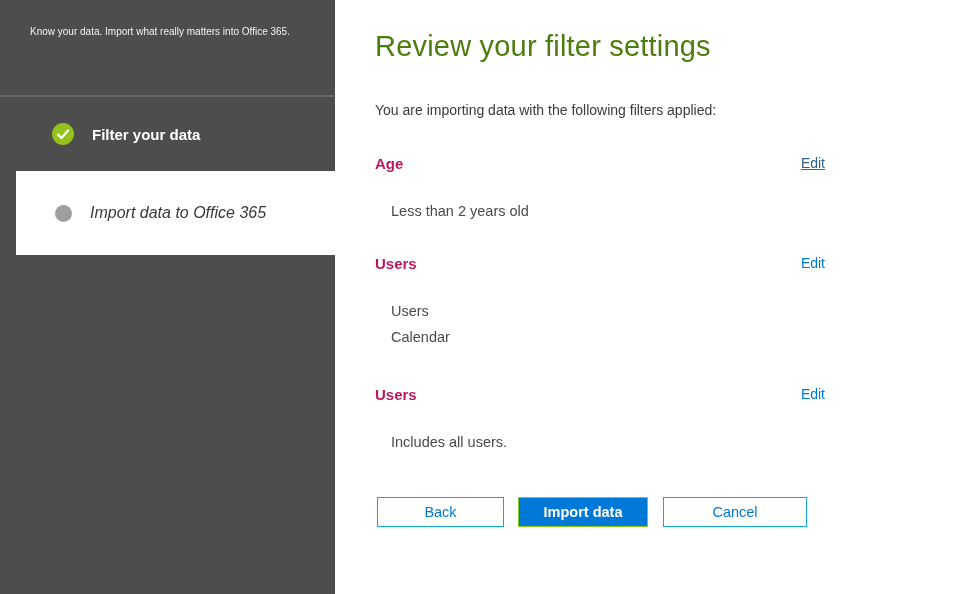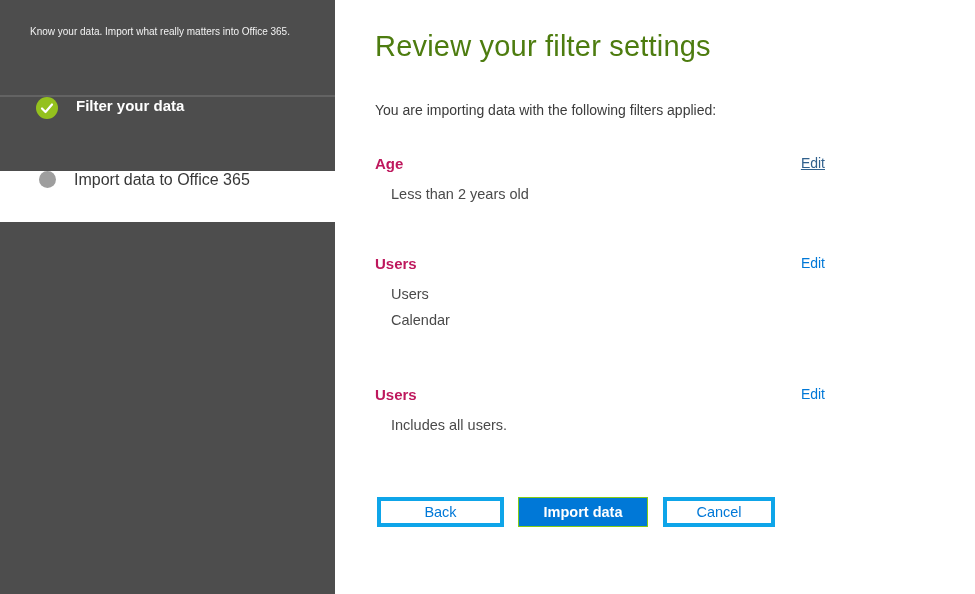--- a/index.html
+++ b/index.html
@@ -30,37 +30,38 @@
     line-height: 25px;
   }
   .sidebar-divider {
     position: absolute;
     left: 0; top: 95px;
     width: 100%; height: 2px;
     background: #636363;
   }
   .step-row {
     position: absolute;
-    left: 0;
+    left: 16px;
     width: 100%;
     display: flex;
-    align-items: flex-start;
+    align-items: center;
     box-sizing: border-box;
     padding-left: 36px;
     cursor: pointer;
   }
   .step-row.completed {
     top: 97px;
     height: 74px;
     background: #4d4d4d;
   }
   .step-row.pending {
     top: 171px;
-    height: 51px;
-    background: #ffffff;
+    height: 84px;
+    background: #ffffff;
+    font-style: italic;
   }
   .step-icon {
     width: 22px; height: 22px;
     flex: 0 0 auto;
     display: block;
   }
   .step-row.pending .step-icon {
     width: 17px; height: 17px;
     margin-left: 3px;
   }
@@ -126,21 +127,21 @@
     font-size: 14px;
     color: #0078d7;
     text-decoration: none;
     cursor: pointer;
   }
   .edit-link.visited {
     color: #30608c;
     text-decoration: underline;
   }
   .filter-values {
-    margin-top: 9px;
+    margin-top: 26px;
     padding-left: 16px;
   }
   .filter-value {
     font-size: 14.5px;
     color: #4a4a4a;
     line-height: 26px;
   }
 
   
   .button-row {
@@ -155,34 +156,34 @@
     font-size: 14.5px;
     display: flex;
     align-items: center;
     justify-content: center;
     cursor: pointer;
     user-select: none;
   }
   .btn-secondary {
     width: 127px;
     background: #ffffff;
-    border: 4px solid #0ea5e9;
+    border: 1px solid #0ea5e9;
     color: #0078d7;
     margin-right: 14px;
   }
   .btn-primary {
     width: 130px;
     background: #0078d7;
     border: 1px solid #84cc16;
     color: #ffffff;
     font-weight: bold;
     margin-right: 15px;
   }
   .btn-cancel {
-    width: 112px;
+    width: 144px;
     margin-right: 0;
   }
 </style>
 </head>
 <body>
 
 <div id="app">
 
   <div class="sidebar">
     <div class="sidebar-intro">Know your data. Import what really matters into Office 365.</div>

